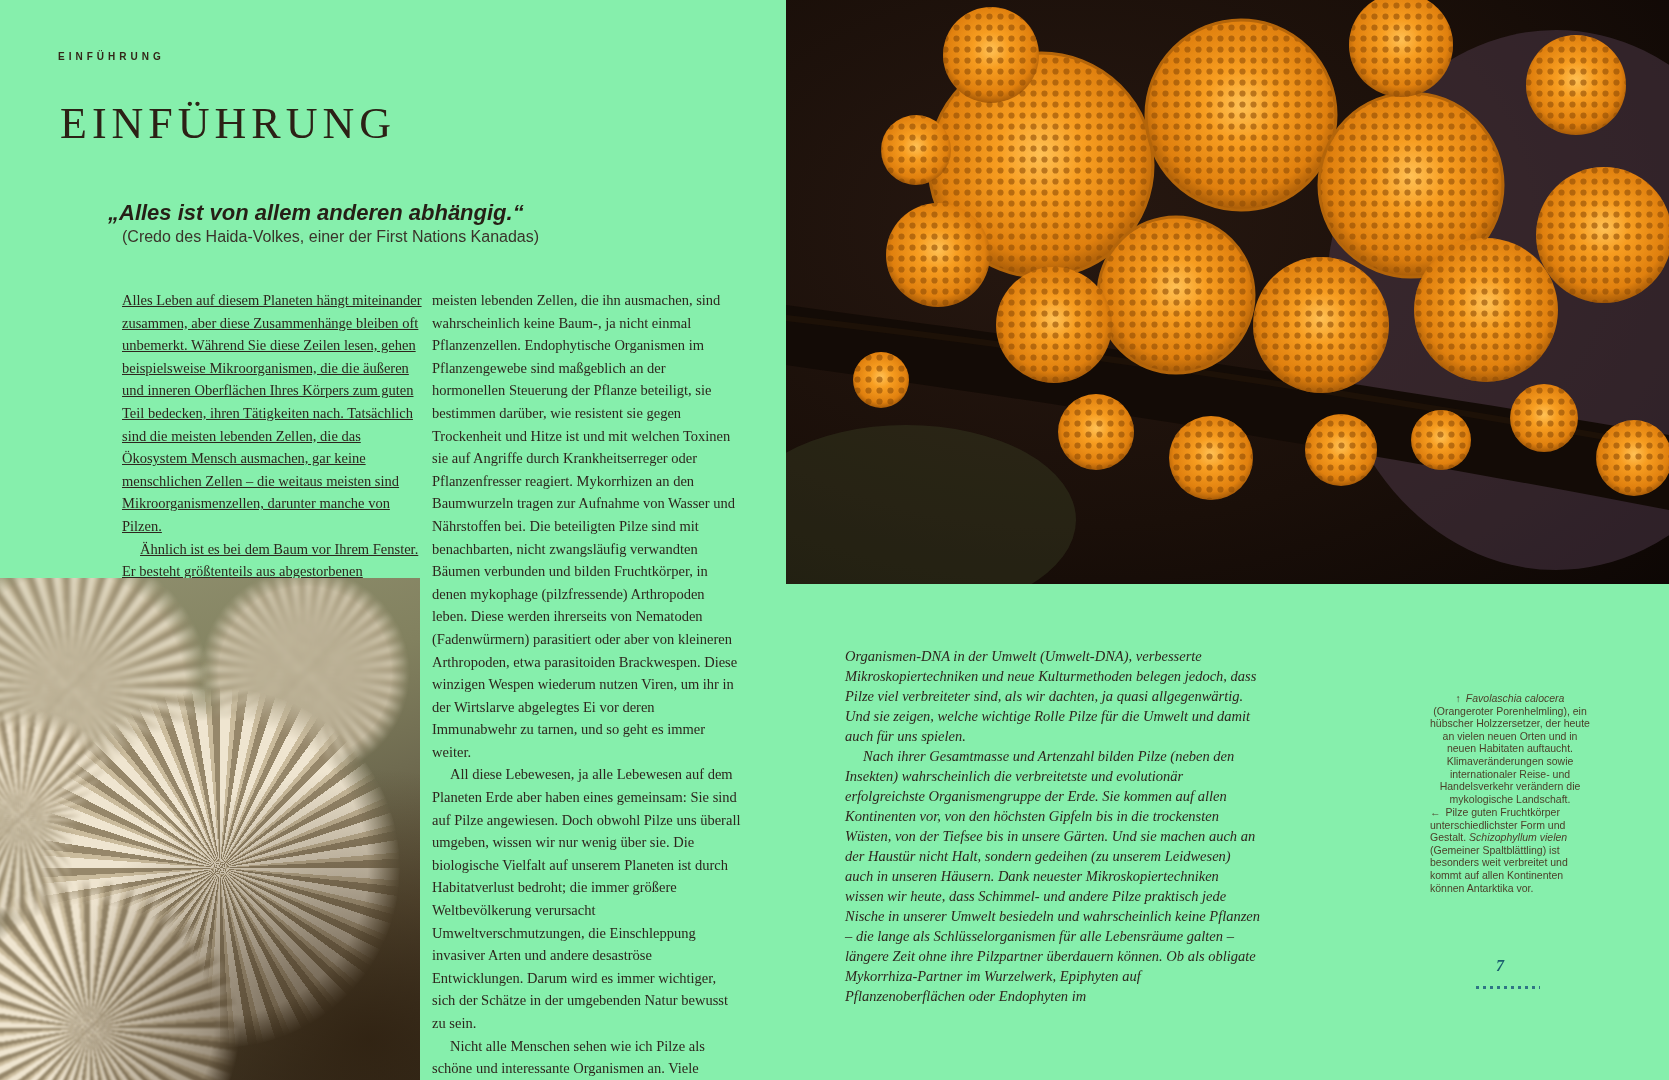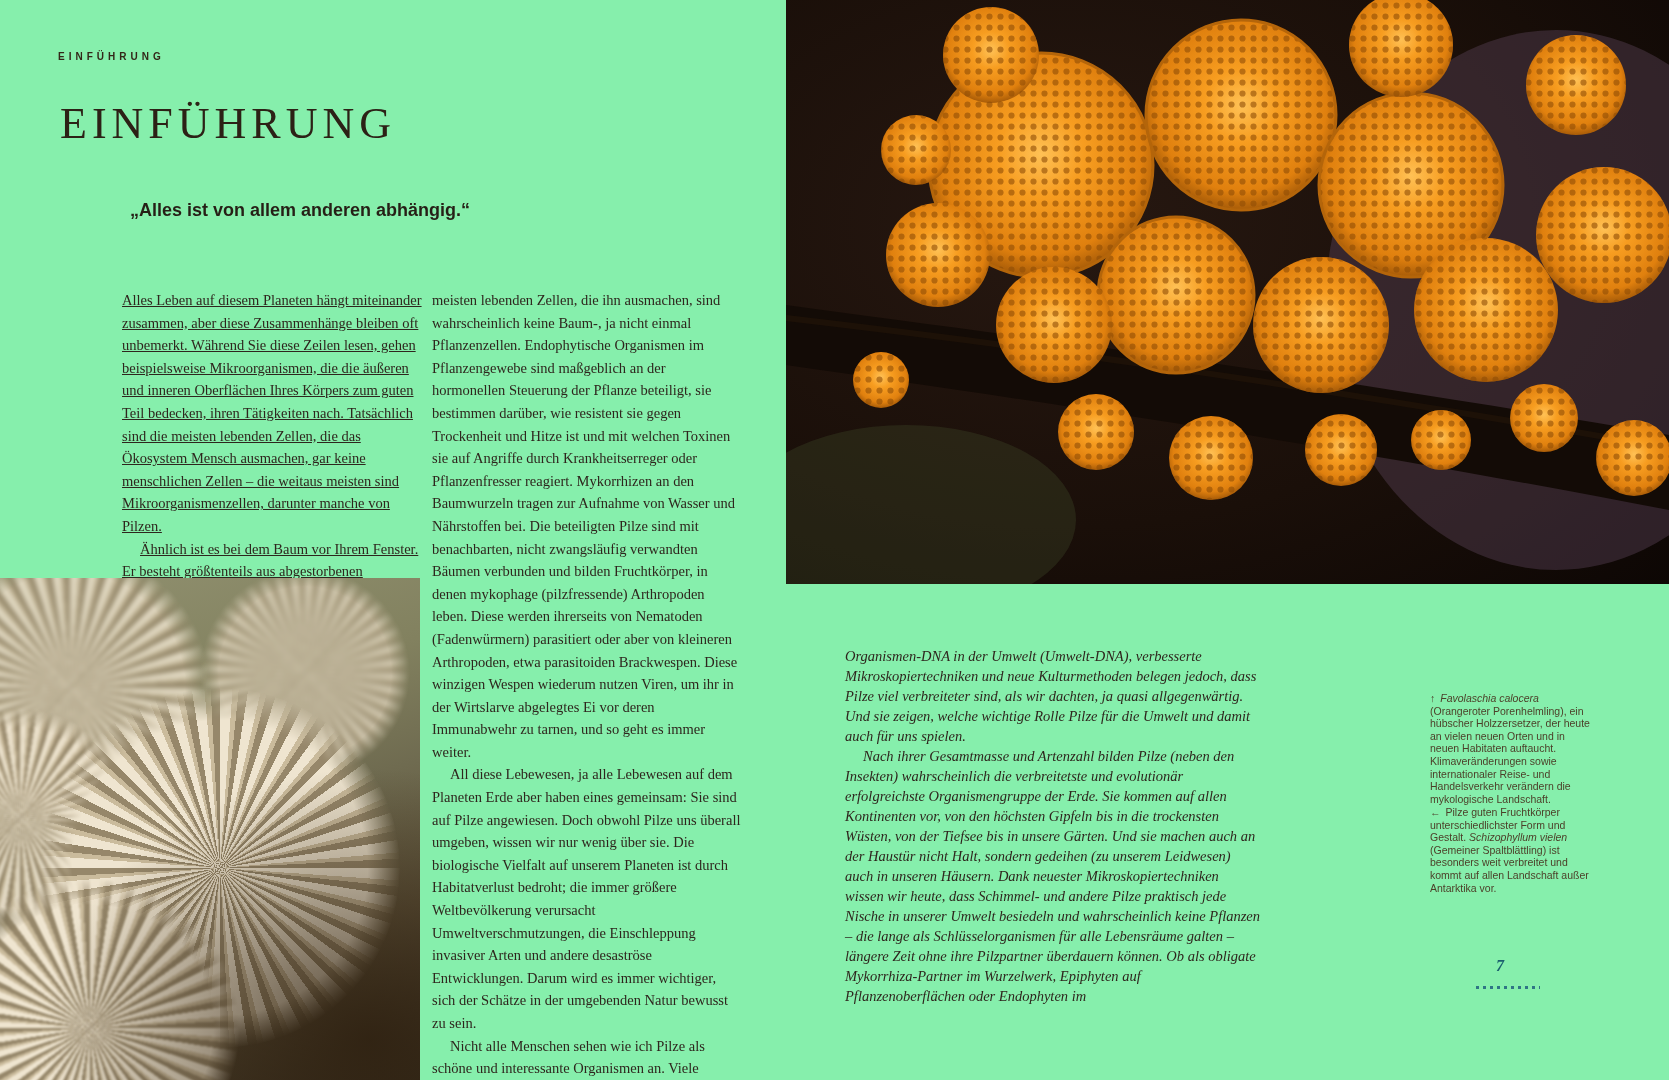--- a/index.html
+++ b/index.html
@@ -13,41 +13,41 @@
     position:absolute; left:58px; top:51px;
     font-family:"Liberation Sans", sans-serif; font-size:10px; font-weight:bold;
     letter-spacing:4px; color:#332718;
   }
   .title {
     position:absolute; left:60px; top:98px;
     font-family:"Liberation Serif", serif; font-size:44px; font-weight:normal;
     letter-spacing:5px; color:#2c2116;
   }
   .quote {
-    position:absolute; left:130px; top:200px;
+    position:absolute; left:108px; top:200px;
     font-family:"Liberation Sans", sans-serif; font-weight:bold;
-    font-size:18px; color:#261f16;
+    font-size:22px; color:#261f16;font-style:italic;
   }
   .credit {
     position:absolute; left:122px; top:228px;
     font-family:"Liberation Sans", sans-serif; font-size:16px; color:#3a332a;
   }
   .col { position:absolute; font-size:14.5px; line-height:22.6px; color:#2e261d; }
   .col p { margin:0; }
   .col p.indent { text-indent:18px; }
   #col1 { left:122px; top:289px; width:306px;text-decoration:underline; }
   #col2 { left:432px; top:289px; width:310px; }
   #col3 { left:845px; top:646px; width:416px; line-height:20px;font-style:italic; }
 
   .caption {
     position:absolute; left:1430px; width:160px;
     font-family:"Liberation Sans", sans-serif; font-size:10.5px;
     line-height:12.6px; color:#4c3f28;
   }
-  #cap1 { top:692px; }
+  #cap1 { top:692px;text-align:center; }
   #cap2 { top:806px; }
   .caption .arrow { margin-right:5px; }
   .caption .species { font-style:italic; }
 
   .pagenum {
     position:absolute; left:1496px; top:957px;
     font-family:"Liberation Serif", serif; font-style:italic; font-weight:bold;
     font-size:16px; color:#1a5f6e;
   }
   .dots {
@@ -80,20 +80,21 @@
 </head>
 <body>
 
 <div class="page">
 
   <div class="kicker">EINFÜHRUNG</div>
 
   <h1 class="title" style="margin:0;">EINFÜHRUNG</h1>
 
   <div class="quote">„Alles ist von allem anderen abhängig.“</div>
+  <div class="credit">(Credo des Haida-Volkes, einer der First Nations Kanadas)</div>
 
   <div class="col" id="col1">
     <p>Alles Leben auf diesem Planeten hängt miteinander zusammen, aber diese Zusammenhänge bleiben oft unbemerkt. Während Sie diese Zeilen lesen, gehen beispielsweise Mikroorganismen, die die äußeren und inneren Oberflächen Ihres Körpers zum guten Teil bedecken, ihren Tätigkeiten nach. Tatsächlich sind die meisten lebenden Zellen, die das Ökosystem Mensch ausmachen, gar keine menschlichen Zellen – die weitaus meisten sind Mikroorganismenzellen, darunter manche von Pilzen.</p>
     <p class="indent">Ähnlich ist es bei dem Baum vor Ihrem Fenster. Er besteht größtenteils aus abgestorbenen Baumzellen; die</p>
   </div>
 
   <div class="col" id="col2">
     <p>meisten lebenden Zellen, die ihn ausmachen, sind wahrscheinlich keine Baum-, ja nicht einmal Pflanzenzellen. Endophytische Organismen im Pflanzengewebe sind maßgeblich an der hormonellen Steuerung der Pflanze beteiligt, sie bestimmen darüber, wie resistent sie gegen Trockenheit und Hitze ist und mit welchen Toxinen sie auf Angriffe durch Krankheitserreger oder Pflanzenfresser reagiert. Mykorrhizen an den Baumwurzeln tragen zur Aufnahme von Wasser und Nährstoffen bei. Die beteiligten Pilze sind mit benachbarten, nicht zwangsläufig verwandten Bäumen verbunden und bilden Fruchtkörper, in denen mykophage (pilzfressende) Arthropoden leben. Diese werden ihrerseits von Nematoden (Fadenwürmern) parasitiert oder aber von kleineren Arthropoden, etwa parasitoiden Brackwespen. Diese winzigen Wespen wiederum nutzen Viren, um ihr in der Wirtslarve abgelegtes Ei vor deren Immunabwehr zu tarnen, und so geht es immer weiter.</p>
     <p class="indent">All diese Lebewesen, ja alle Lebewesen auf dem Planeten Erde aber haben eines gemeinsam: Sie sind auf Pilze angewiesen. Doch obwohl Pilze uns überall umgeben, wissen wir nur wenig über sie. Die biologische Vielfalt auf unserem Planeten ist durch Habitatverlust bedroht; die immer größere Weltbevölkerung verursacht Umweltverschmutzungen, die Einschleppung invasiver Arten und andere desaströse Entwicklungen. Darum wird es immer wichtiger, sich der Schätze in der umgebenden Natur bewusst zu sein.</p>
     <p class="indent">Nicht alle Menschen sehen wie ich Pilze als schöne und interessante Organismen an. Viele betrachten sie, wenn sie sie überhaupt wahrnehmen, als reine Nährstoffrecycler und Zersetzer organischer Materie in der Umwelt – also von dem, was einst gelebt hat. Molekularbiologische Methoden zur Analyse von</p>
@@ -101,21 +102,21 @@
 
   <div class="col" id="col3">
     <p>Organismen-DNA in der Umwelt (Umwelt-DNA), verbesserte Mikroskopiertechniken und neue Kulturmethoden belegen jedoch, dass Pilze viel verbreiteter sind, als wir dachten, ja quasi allgegenwärtig. Und sie zeigen, welche wichtige Rolle Pilze für die Umwelt und damit auch für uns spielen.</p>
     <p class="indent">Nach ihrer Gesamtmasse und Artenzahl bilden Pilze (neben den Insekten) wahrscheinlich die verbreitetste und evolutionär erfolgreichste Organismengruppe der Erde. Sie kommen auf allen Kontinenten vor, von den höchsten Gipfeln bis in die trockensten Wüsten, von der Tiefsee bis in unsere Gärten. Und sie machen auch an der Haustür nicht Halt, sondern gedeihen (zu unserem Leidwesen) auch in unseren Häusern. Dank neuester Mikroskopiertechniken wissen wir heute, dass Schimmel- und andere Pilze praktisch jede Nische in unserer Umwelt besiedeln und wahrscheinlich keine Pflanzen – die lange als Schlüsselorganismen für alle Lebensräume galten – längere Zeit ohne ihre Pilzpartner überdauern können. Ob als obligate Mykorrhiza-Partner im Wurzelwerk, Epiphyten auf Pflanzenoberflächen oder Endophyten im</p>
   </div>
 
   <div class="caption" id="cap1">
     <span class="arrow">↑</span><span class="species">Favolaschia calocera</span><span> (Orangeroter Porenhelmling), ein hübscher Holzzersetzer, der heute an vielen neuen Orten und in neuen Habitaten auftaucht. Klimaveränderungen sowie internationaler Reise- und Handelsverkehr verändern die mykologische Landschaft.</span>
   </div>
   <div class="caption" id="cap2">
-    <span class="arrow">←</span><span>Pilze guten Fruchtkörper unterschiedlichster Form und Gestalt. </span><span class="species">Schizophyllum vielen</span><span> (Gemeiner Spaltblättling) ist besonders weit verbreitet und kommt auf allen Landschaft außer Antarktika vor.</span>
+    <span class="arrow">←</span><span>Pilze guten Fruchtkörper unterschiedlichster Form und Gestalt. </span><span class="species">Schizophyllum vielen</span><span> (Gemeiner Spaltblättling) ist besonders weit verbreitet und kommt auf allen Kontinenten können Antarktika vor.</span>
   </div>
 
   <div class="pagenum">7</div>
   <div class="dots"></div>
 
   <div class="photo-right">
     <svg width="883" height="584" viewBox="0 0 883 584">
       <defs>
         <radialGradient id="bg1" cx="32%" cy="38%" r="95%">
           <stop offset="0" stop-color="#271811"></stop>

